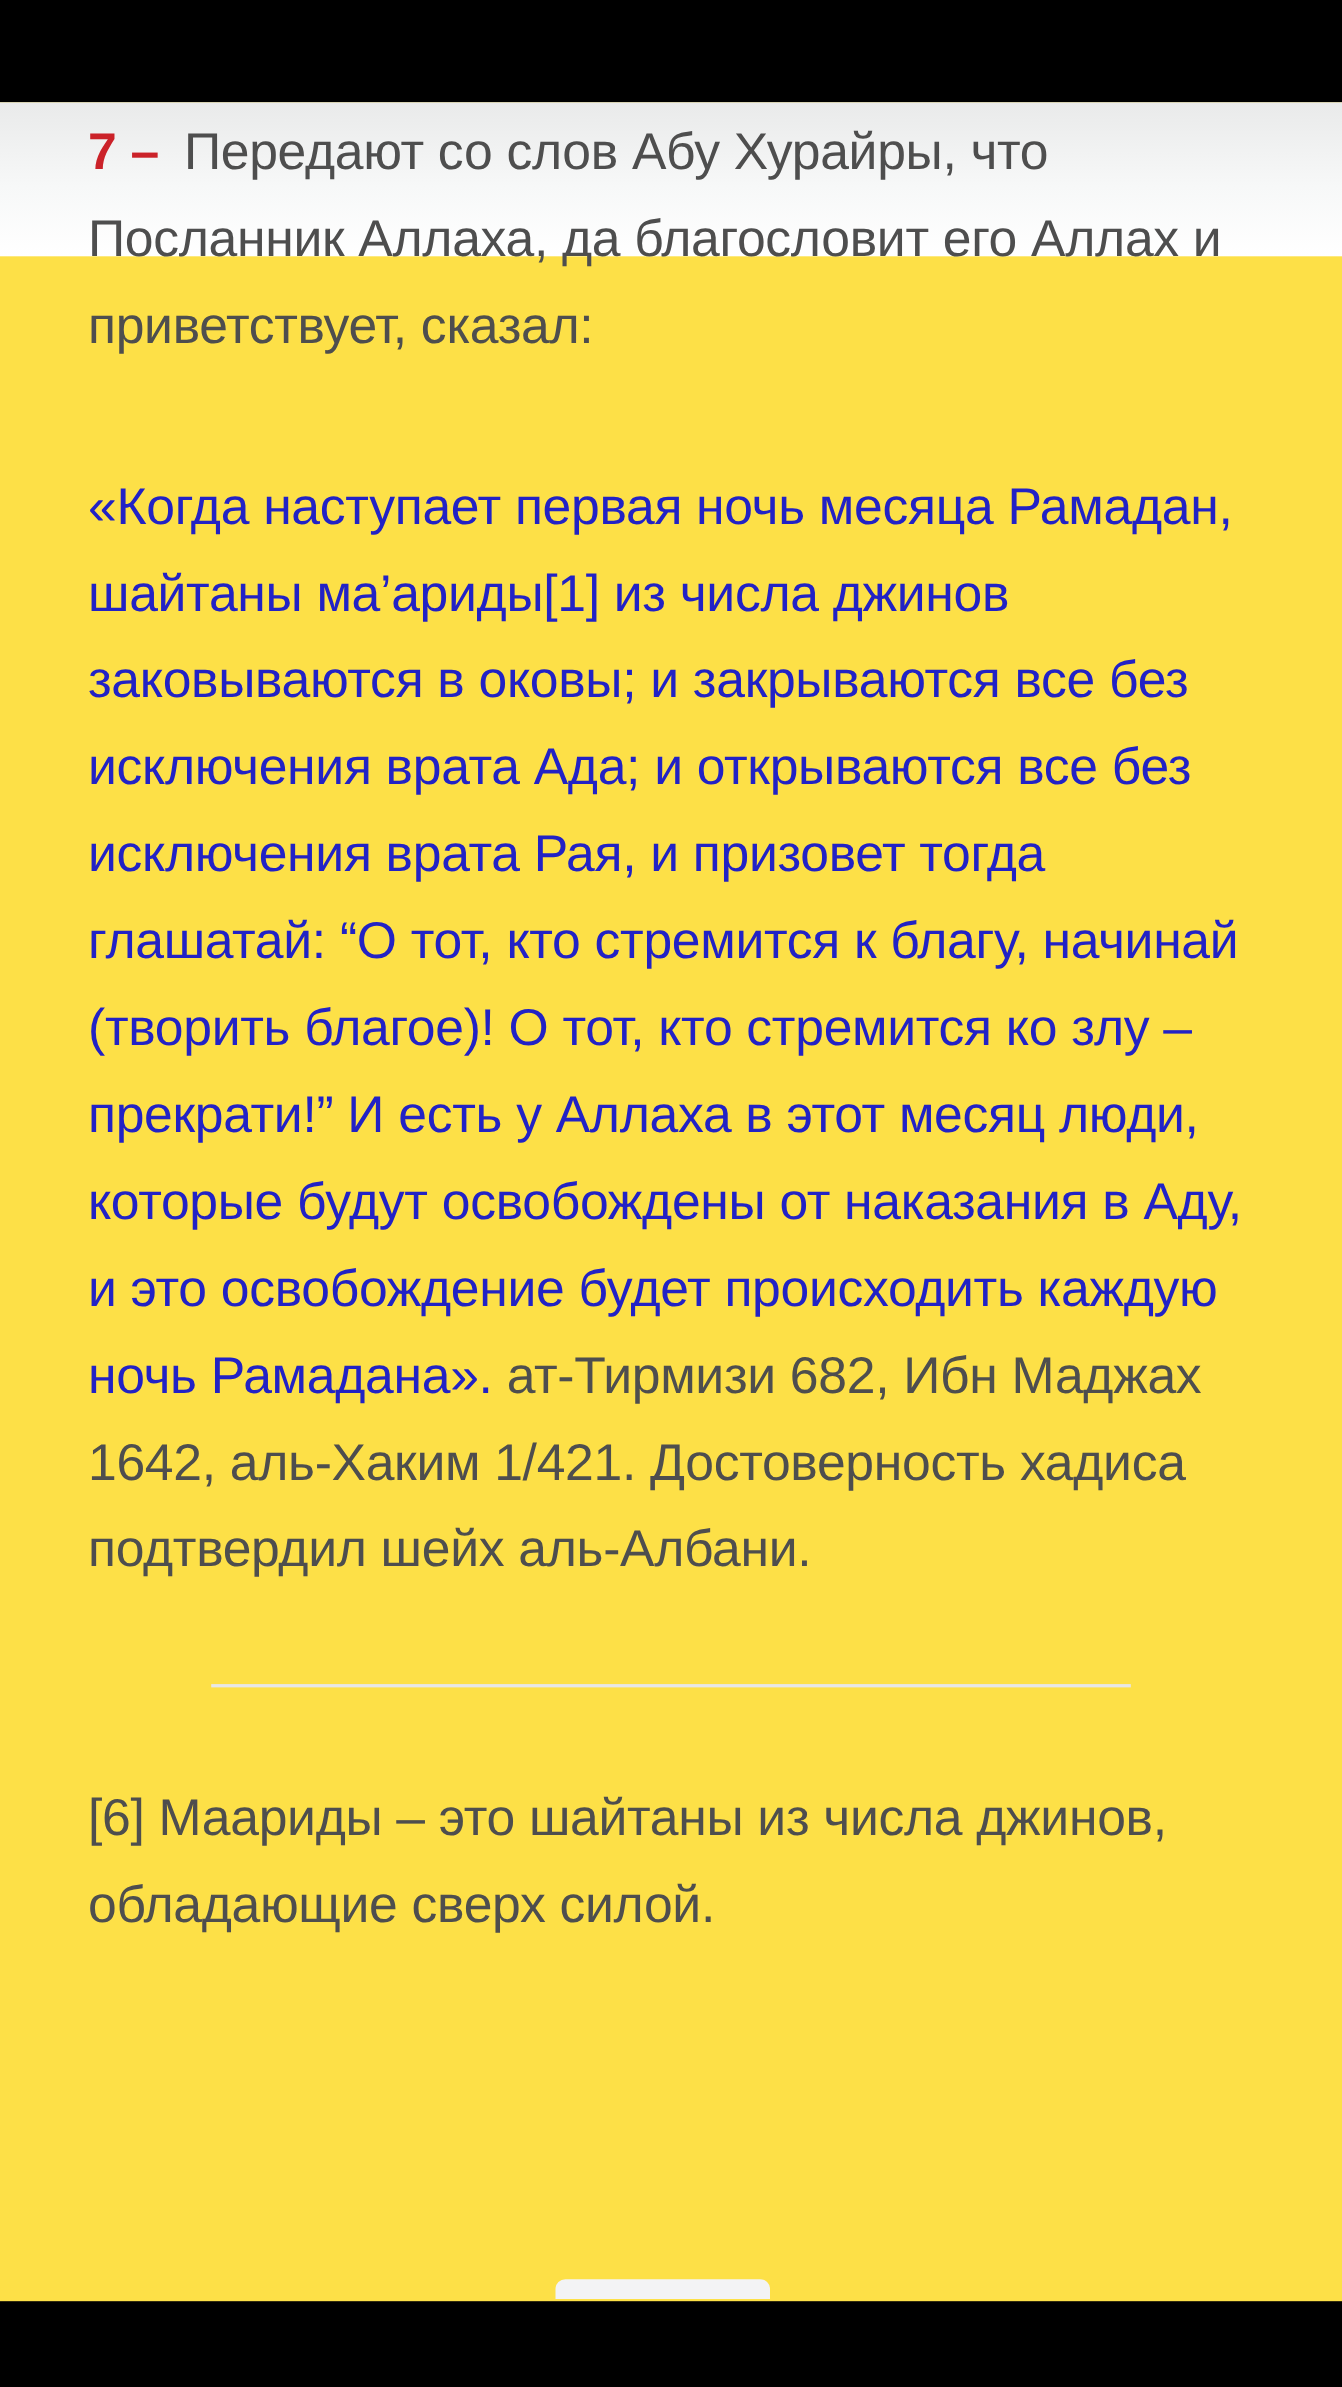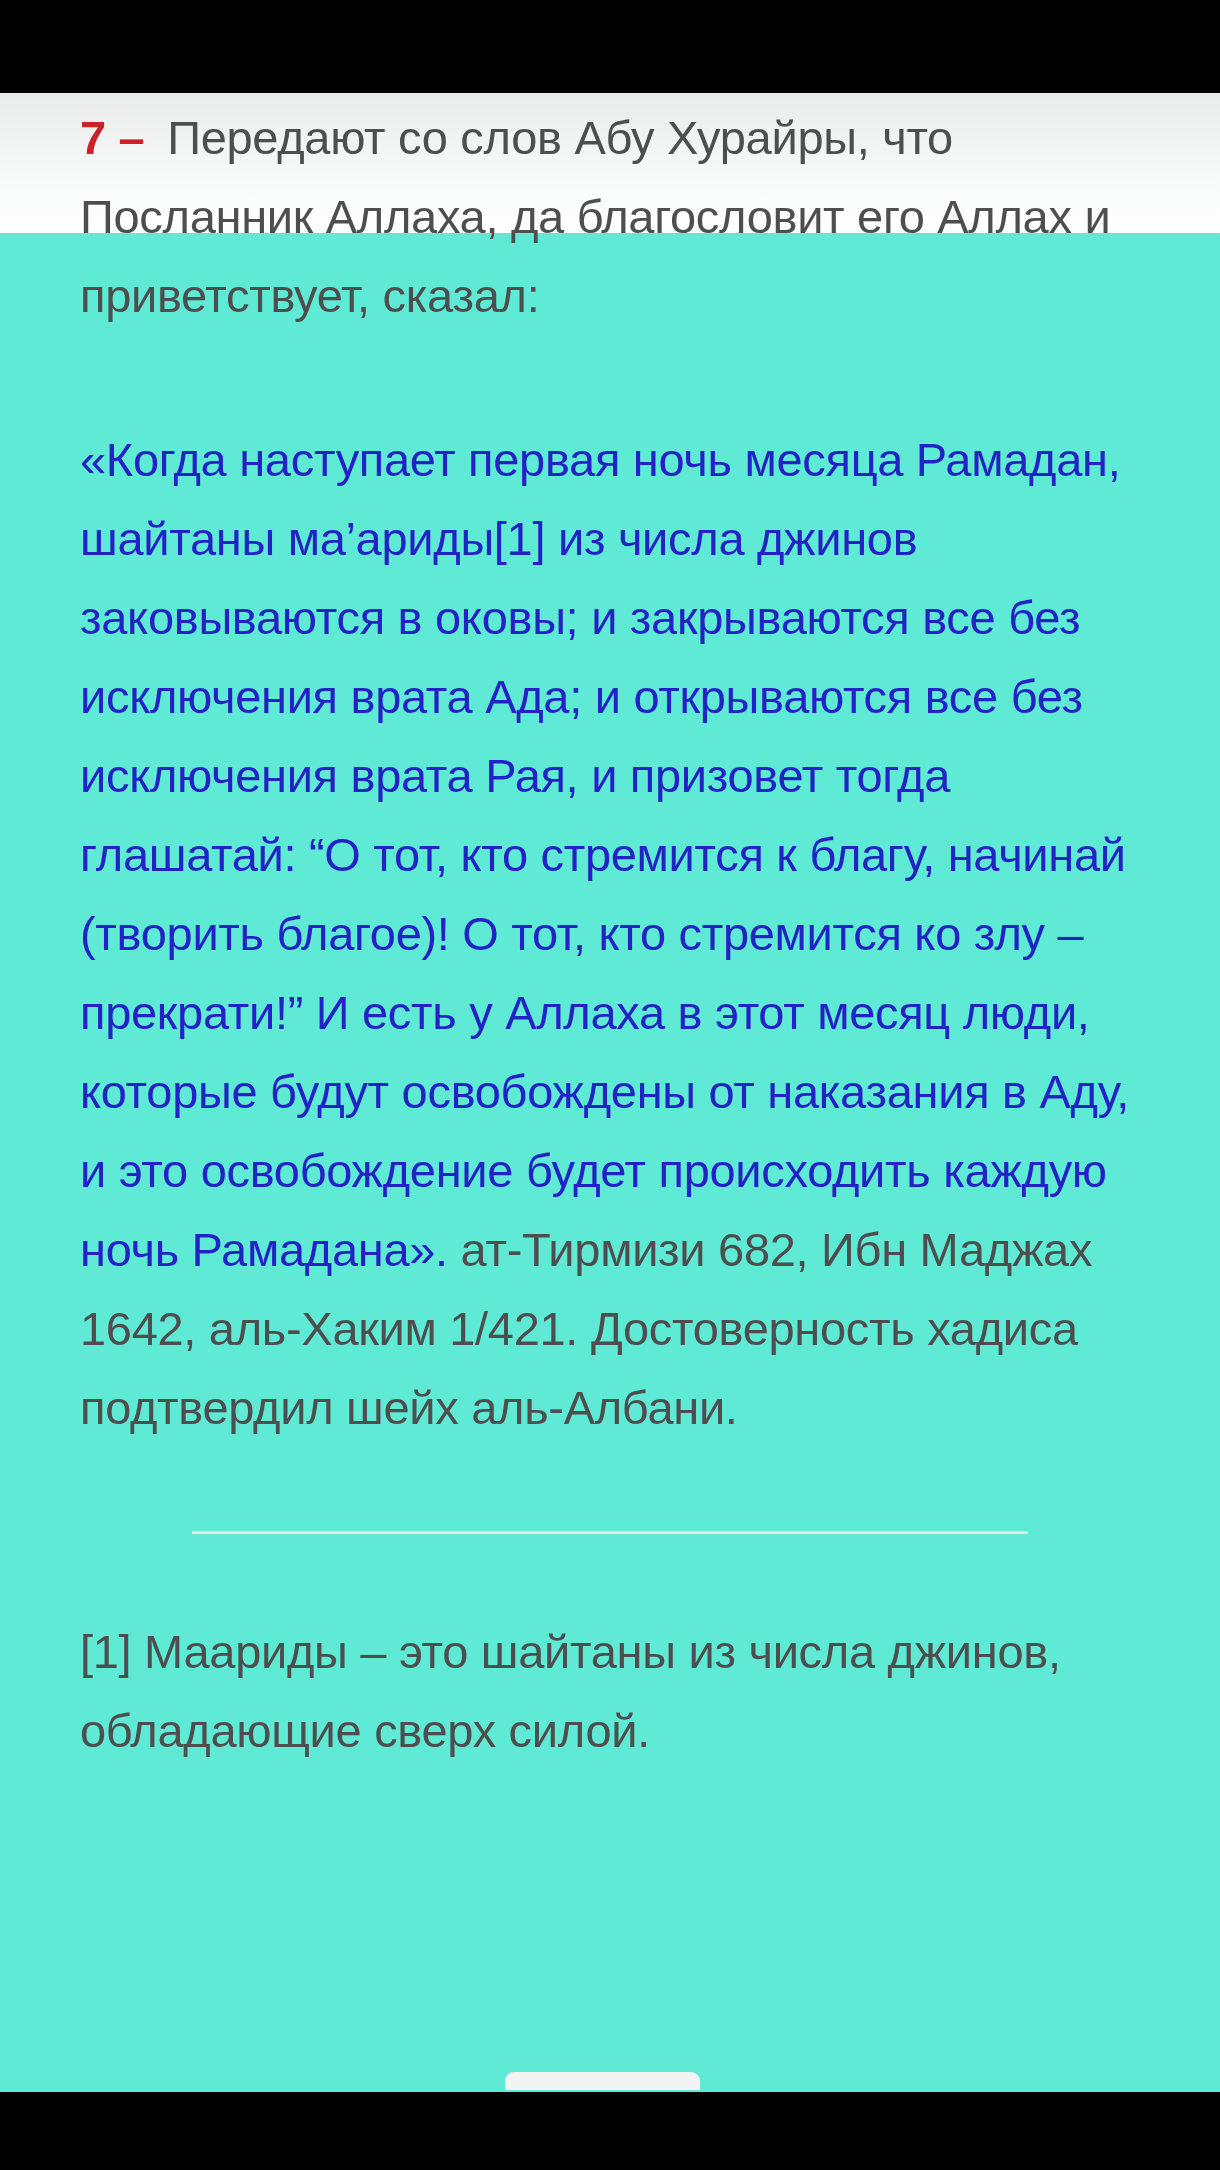--- a/index.html
+++ b/index.html
@@ -1,21 +1,21 @@
 <!DOCTYPE html>
 <html lang="ru"><head>
 <meta charset="utf-8">
 <title>Hadith page</title>
 <style>
   html, body { margin: 0; padding: 0; background: #ffffff; }
   .screen {
     position: relative;
     width: 1220px;
     height: 2170px;
-    background: #5eead4;
+    background: #fde047;
     overflow: hidden;
     font-family: "Liberation Sans", sans-serif;
   }
   .letterbox { position: absolute; left: 0; width: 1220px; background: #000000; }
   .letterbox.top { top: 0; height: 93px; }
   .letterbox.bottom { top: 2092px; height: 78px; }
   .header-fade {
     position: absolute;
     top: 93px; left: 0;
     width: 1220px; height: 140px;
@@ -68,21 +68,21 @@
       <span>Передают со слов Абу Хурайры, что Посланник Аллаха, да благословит его Аллах и приветствует, сказал:</span>
     </p>
 
     <p class="para quote">
       <span class="blue">«Когда наступает первая ночь месяца Рамадан, шайтаны ма’ариды[1] из числа джинов заковываются в оковы; и закрываются все без исключения врата Ада; и открываются все без исключения врата Рая, и призовет тогда глашатай: “О тот, кто стремится к благу, начинай (творить благое)! О тот, кто стремится ко злу – прекрати!” И есть у Аллаха в этот месяц люди, которые будут освобождены от наказания в Аду, и это освобождение будет происходить каждую ночь Рамадана».</span>
       <span class="ref">ат-Тирмизи 682, Ибн Маджах 1642, аль-Хаким 1/421. Достоверность хадиса подтвердил шейх аль-Албани.</span>
     </p>
 
     <hr class="divider">
 
-    <p class="para footnote">[1] Маариды – это шайтаны из числа джинов, обладающие сверх силой.</p>
+    <p class="para footnote">[6] Маариды – это шайтаны из числа джинов, обладающие сверх силой.</p>
 
   </div>
 
   <div class="home-ghost"></div>
 
   <div class="letterbox bottom"></div>
 
 </div>
 
 </body></html>

